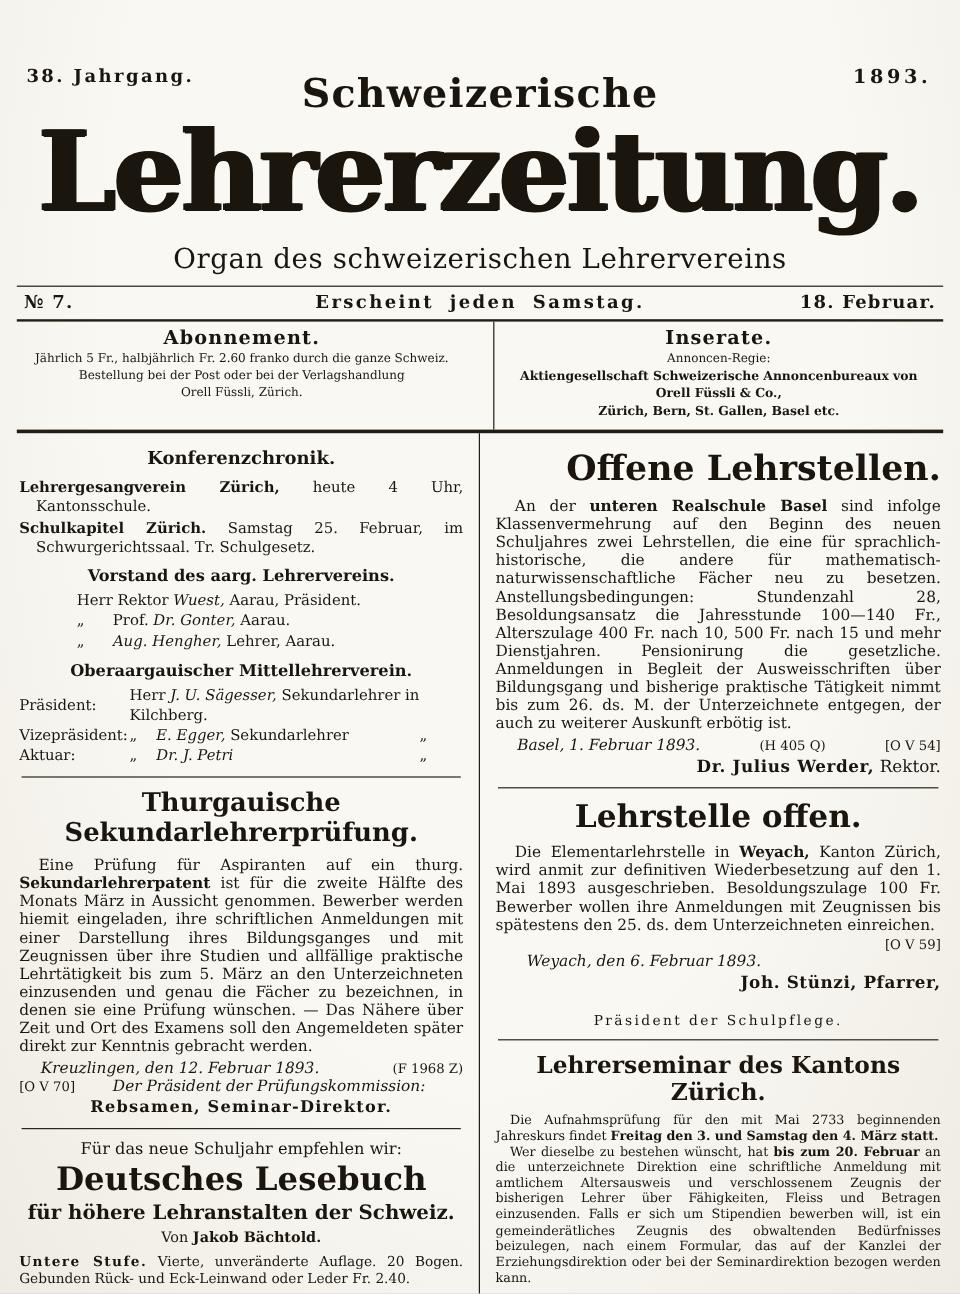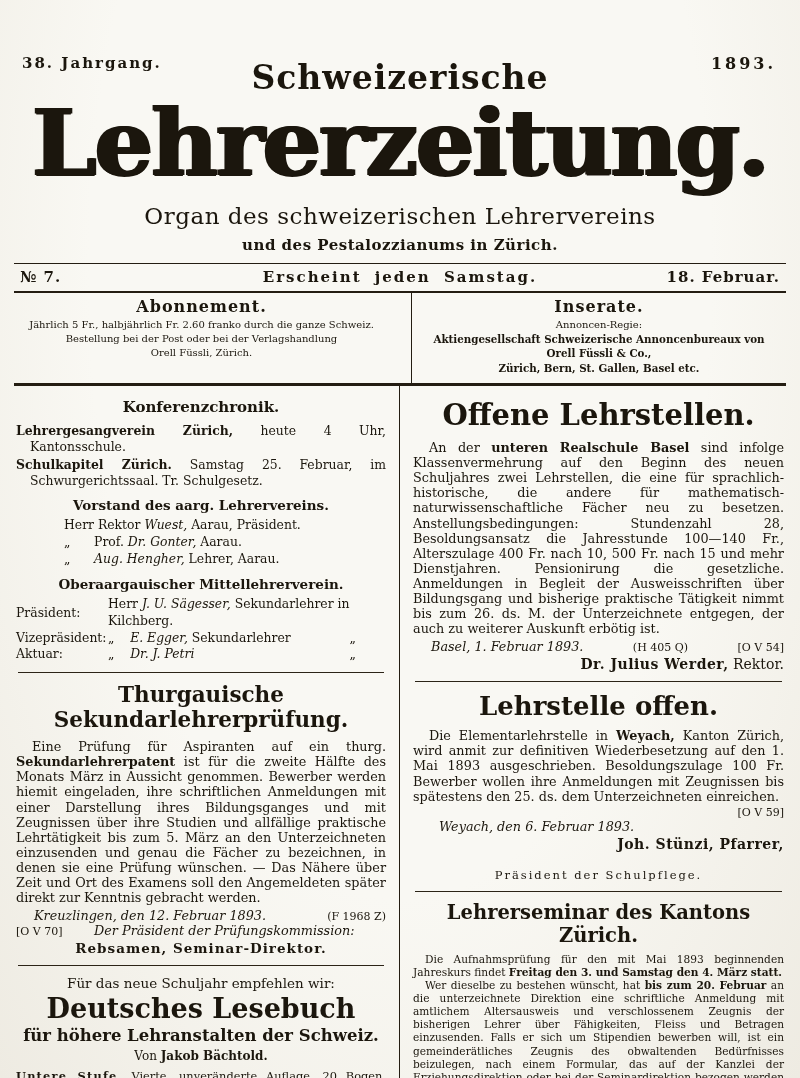--- a/index.html
+++ b/index.html
@@ -63,42 +63,41 @@
   .sign-name { text-align: center; font-weight: bold; letter-spacing: 1px; font-size: 13.5px; margin-top: 2px; }
 
   .ad-intro { text-align: center; font-size: 13.5px; margin: 5px 0 2px; }
   .ad-title { text-align: center; font-weight: bold; font-size: 27px; margin: 1px 0 2px; }
   .ad-sub   { text-align: center; font-weight: bold; font-size: 16.5px; margin-bottom: 4px; }
   .ad-by    { text-align: center; font-size: 12px; margin-bottom: 6px; }
   .ad-item  { font-size: 11.4px; line-height: 1.25; text-align: justify; margin-bottom: 2px; }
   .ad-item .lead { font-weight: bold; letter-spacing: 1.2px; }
 
   
-  .of-title { text-align: center; font-weight: bold; font-size: 29px; margin: 2px 0 8px; }
+  .of-title { text-align: right; font-weight: bold; font-size: 29px; margin: 2px 0 8px; }
   .ls-title { text-align: center; font-weight: bold; font-size: 26px; margin: 2px 0 7px; }
   .sem-title { text-align: center; font-weight: bold; font-size: 19.5px; margin: 2px 0 6px; }
   .sign-line { text-align: right; font-size: 14px; margin-top: 2px; }
   .sign-line b { letter-spacing: .5px; }
   .sign-sub { text-align: center; font-size: 11.5px; letter-spacing: 2px; margin-top: 16px; }
   .code-right { text-align: right; font-size: 11px; margin-top: 2px; }
   .dl-simple { font-style: italic; font-size: 12.8px; padding-left: 26px; }
   .body11 { font-size: 10.6px; line-height: 1.24; text-align: justify; text-indent: 12px; }
 </style>
 </head>
 <body>
 
 <div class="page">
 
   <header class="mast">
     <div class="volume">38. Jahrgang.</div>
     <div class="year">1893.</div>
     <div class="pretitle">Schweizerische</div>
     <h1 class="bigtitle">Lehrerzeitung.</h1>
     <div class="organ">Organ des schweizerischen Lehrervereins</div>
-    <div class="organ2">und des Pestalozzianums in Zürich.</div>
   </header>
 
   <hr class="rule1">
 
   <div class="issue-row">
     <span class="left">№ 7.</span>
     <span class="freq">Erscheint jeden Samstag.</span>
     <span class="right">18. Februar.</span>
   </div>
 
@@ -202,19 +201,19 @@
         <div class="code-right">[O V 59]</div>
         <div class="dl-simple">Weyach, den 6. Februar 1893.</div>
         <div class="sign-line"><b>Joh. Stünzi,</b><b> Pfarrer,</b></div>
         <div class="sign-sub">Präsident der Schulpflege.</div>
       </section>
 
       <hr class="sec-rule">
 
       <section>
         <h2 class="sem-title">Lehrerseminar des Kantons Zürich.</h2>
-        <p class="body11"><span>Die Aufnahmsprüfung für den mit Mai 1893 beginnenden Jahreskurs findet </span><b>Freitag den 3. und Samstag den 4. März statt.</b><span></span></p>
+        <p class="body11"><span>Die Aufnahmsprüfung für den mit Mai 2733 beginnenden Jahreskurs findet </span><b>Freitag den 3. und Samstag den 4. März statt.</b><span></span></p>
         <p class="body11"><span>Wer dieselbe zu bestehen wünscht, hat </span><b>bis zum 20. Februar</b><span> an die unterzeichnete Direktion eine schriftliche Anmeldung mit amtlichem Altersausweis und verschlossenem Zeugnis der bisherigen Lehrer über Fähigkeiten, Fleiss und Betragen einzusenden. Falls er sich um Stipendien bewerben will, ist ein gemeinderätliches Zeugnis des obwaltenden Bedürfnisses beizulegen, nach einem Formular, das auf der Kanzlei der Erziehungsdirektion oder bei der Seminardirektion bezogen werden kann.</span></p>
 
       </section>
     </div>
   </div>
 </div>
 
 </body></html>

